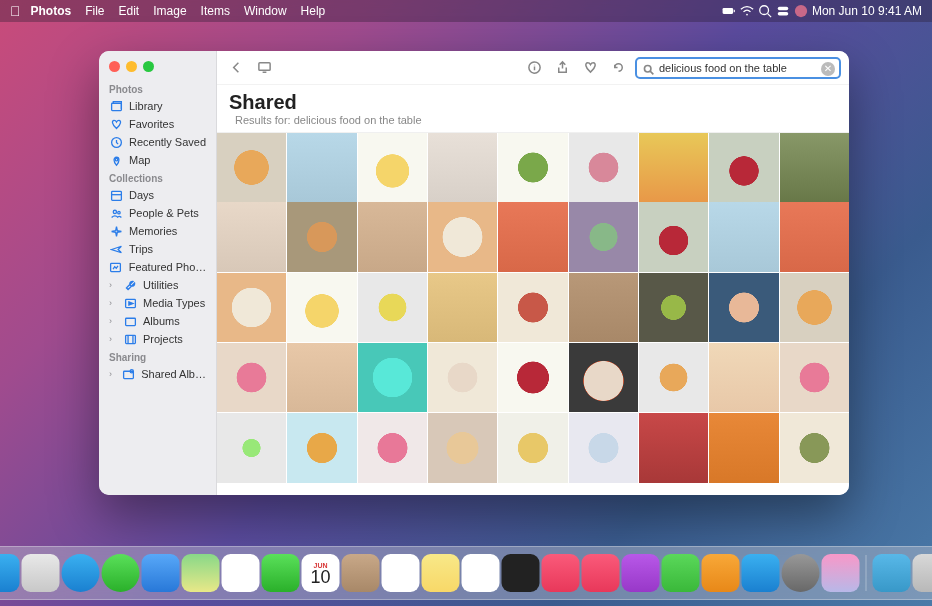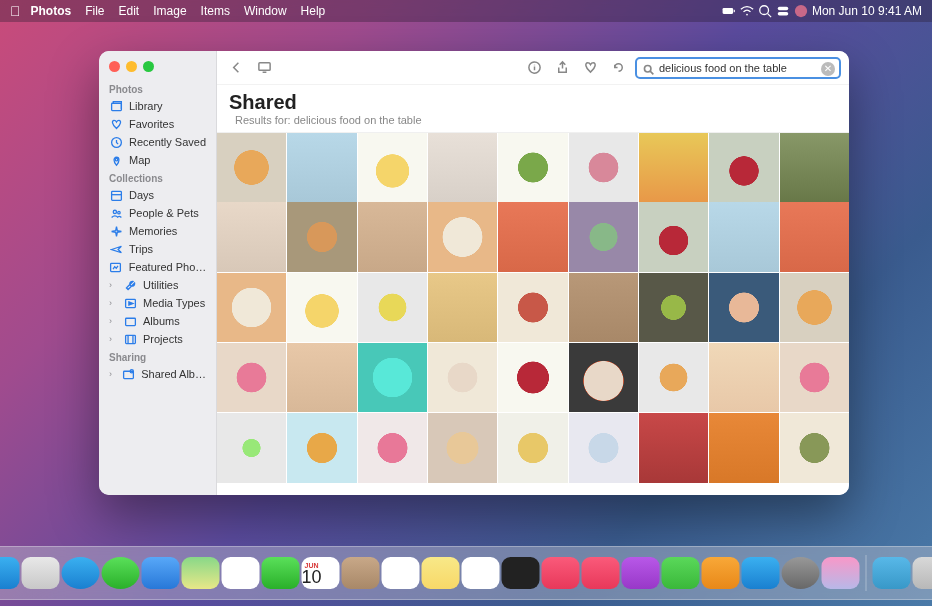--- a/index.html
+++ b/index.html
@@ -88,21 +88,21 @@
 .f31 { background: radial-gradient(circle at 50% 50%, #e8a848 30%, #c8e8f0 31%); }
 .f32 { background: radial-gradient(circle at 50% 50%, #e87898 30%, #f0e8e8 31%); }
 .f33 { background: radial-gradient(circle at 50% 50%, #e8c898 32%, #d8c8b8 33%); }
 .f34 { background: radial-gradient(circle at 50% 50%, #e8c868 30%, #f0f0e8 31%); }
 .f35 { background: radial-gradient(circle at 50% 50%, #c8d8e8 30%, #e8e8f0 31%); }
 .f36 { background: linear-gradient(#c84848, #a83838); }
 .f37 { background: linear-gradient(#e88838, #d87828); }
 .f38 { background: radial-gradient(circle at 50% 50%, #889858 30%, #f0e8d8 31%); }
 
 .dock { position: absolute; left: 50%; transform: translateX(-50%); bottom: 6px; height: 54px; background: rgba(200,200,210,0.4); backdrop-filter: blur(30px); border-radius: 14px; display: flex; align-items: center; padding: 0 8px; gap: 2px; border: 1px solid rgba(255,255,255,0.3); }
-.dock-item { width: 38px; height: 32px; border-radius: 9px; position: relative; display: flex; align-items: center; font-size: 20px; color: #fff; }
+.dock-item { width: 38px; height: 38px; border-radius: 9px; position: relative; display: flex; align-items: center; justify-content: center; font-size: 20px; color: #fff; }
 .dock-sep { width: 1px; height: 36px; background: rgba(255,255,255,0.35); margin: 0 4px; }
 .di-finder { background: linear-gradient(#3ab0f0, #1a80d0); }
 .di-launchpad { background: linear-gradient(#e8e8e8, #c8c8c8); }
 .di-safari { background: linear-gradient(#3ab0f0, #1a80d0); border-radius: 50%; }
 .di-messages { background: linear-gradient(#5ae05a, #2ab02a); border-radius: 50%; }
 .di-mail { background: linear-gradient(#58a8f8, #2878d8); }
 .di-maps { background: linear-gradient(#88d888, #e8e888); }
 .di-photos { background: #fff; }
 .di-facetime { background: linear-gradient(#5ae05a, #2ab02a); }
 .di-calendar { background: #fff; }

